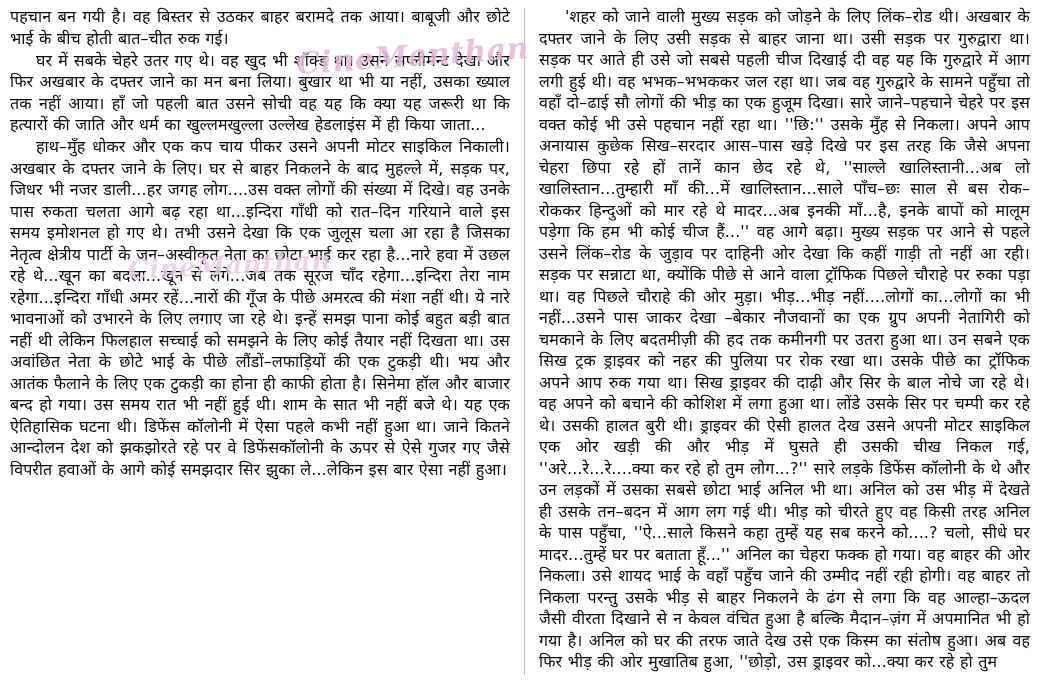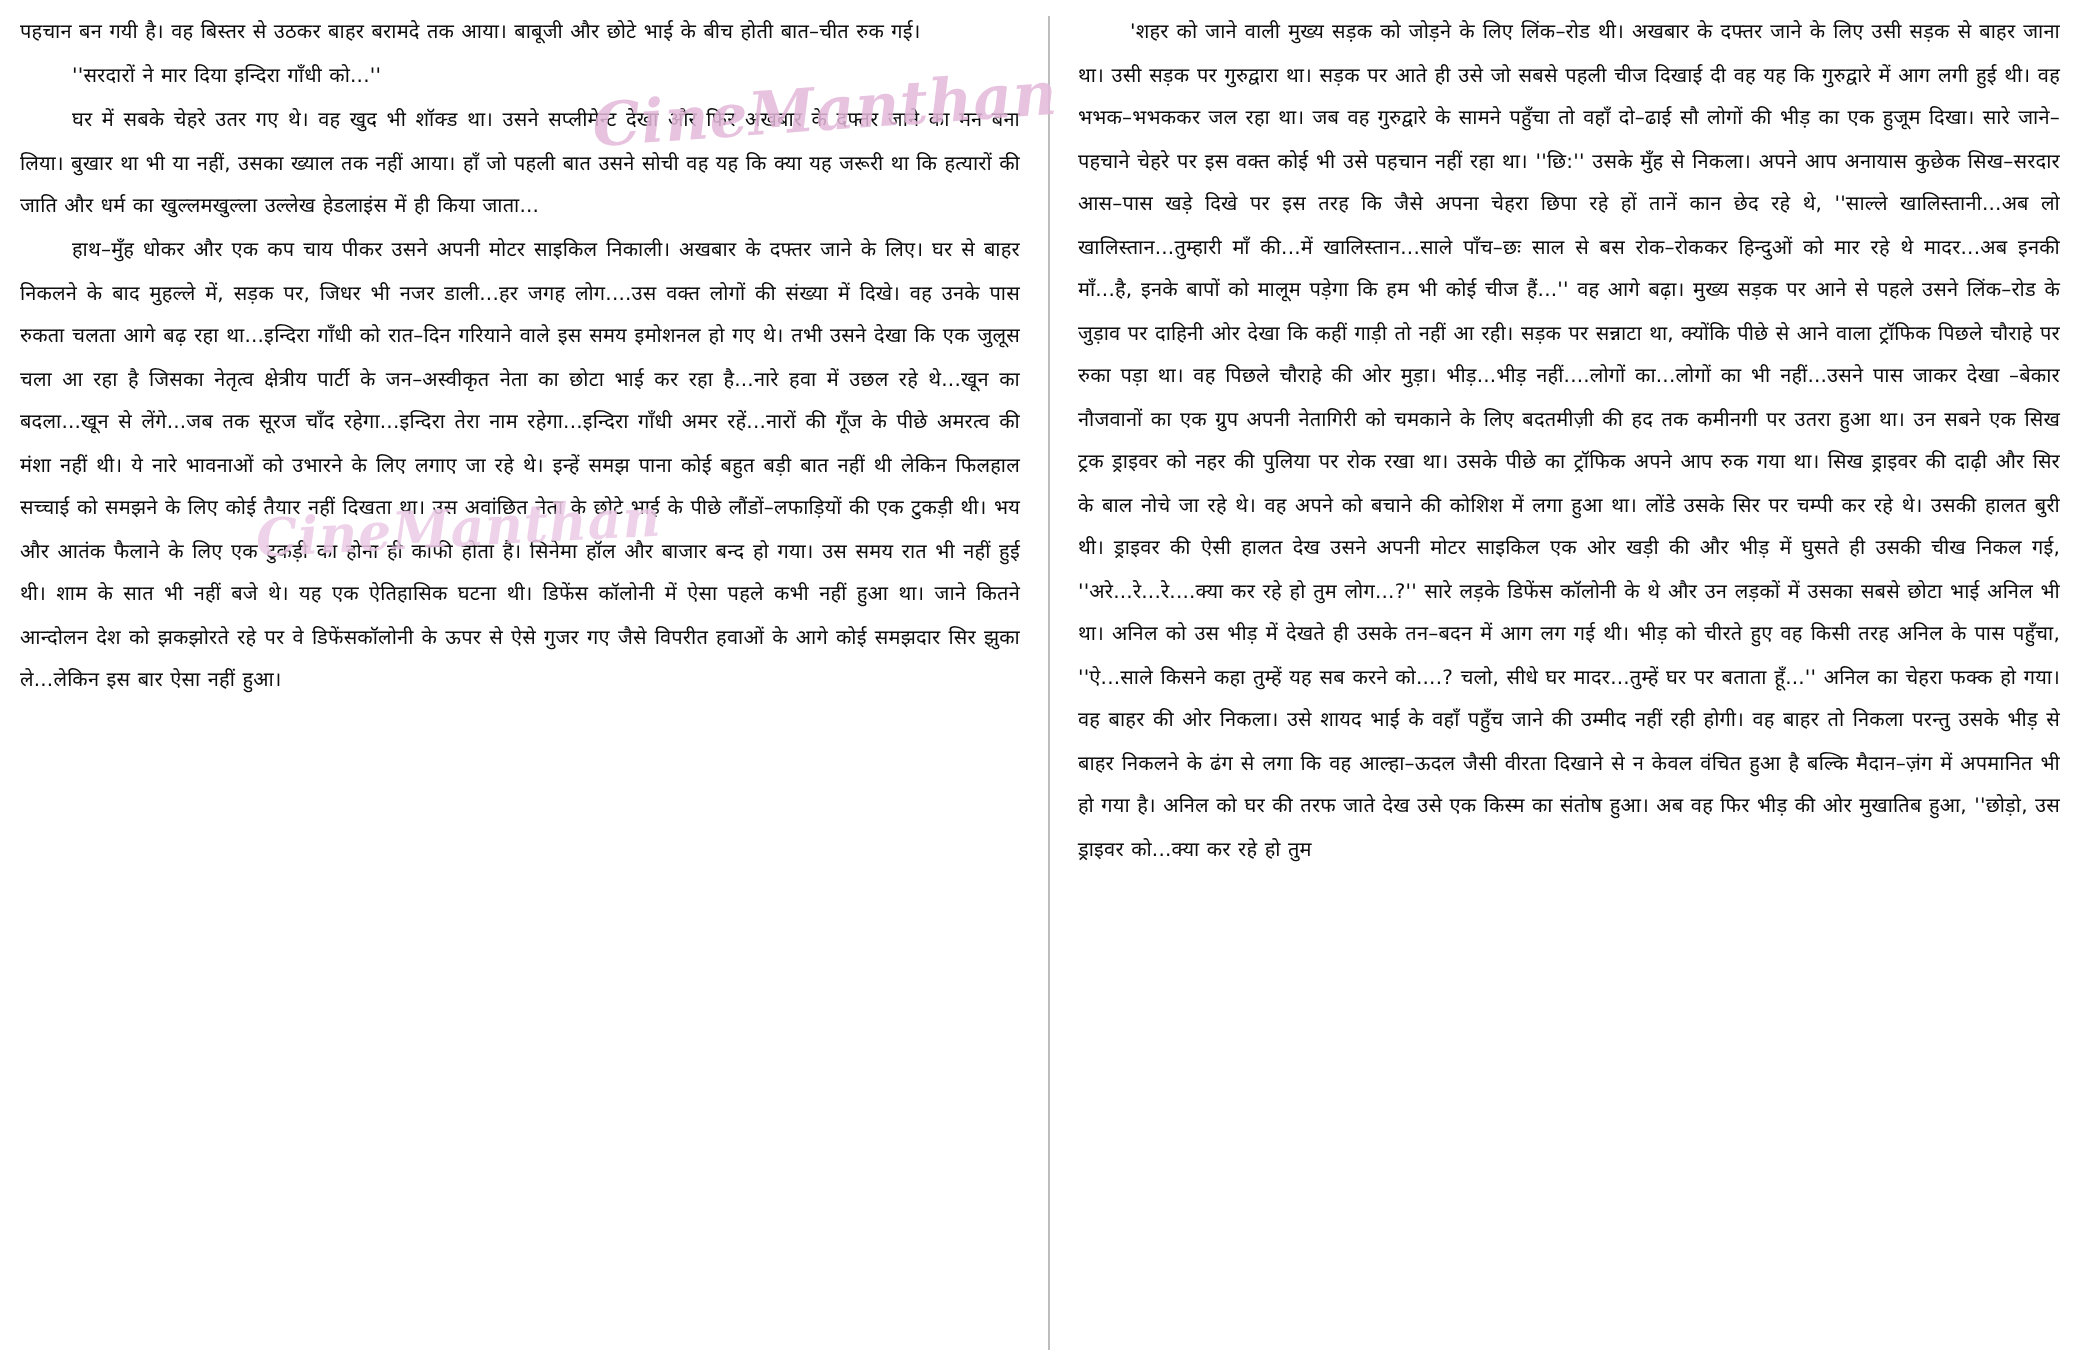--- a/index.html
+++ b/index.html
@@ -38,21 +38,21 @@
     background: #bdbdbd;
     margin: 2px 0 2px 0;
     flex: 0 0 auto;
   }
   .col-right {
     width: 507px;
     padding-left: 14px;
   }
   p {
     margin: 0 0 0.5px 0;
-    font-size: 10px;
+    font-size: 16px;
     line-height: 21.5px;
     text-align: justify;
     text-justify: inter-word;
     letter-spacing: 0.1px;
     word-spacing: 0.4px;
     color: #0d0d0d;
   }
   p.indent {
     text-indent: 26px;
   }
@@ -84,21 +84,20 @@
   .wm-cine { color: #e3b9da; }
   .wm-manthan { color: #eccbe6; }
 </style>
 </head>
 <body>
 
 <div class="page">
 
   <div class="column col-left">
     <p class="para">पहचान बन गयी है। वह बिस्तर से उठकर बाहर बरामदे तक आया। बाबूजी और छोटे भाई के बीच होती बात–चीत रुक गई।</p>
-    <p class="para indent">''सरदारों ने मार दिया इन्दिरा गाँधी को...''</p>
     <p class="para indent">घर में सबके चेहरे उतर गए थे। वह खुद भी शॉक्ड था। उसने सप्लीमेन्ट देखा और फिर अखबार के दफ्तर जाने का मन बना लिया। बुखार था भी या नहीं, उसका ख्याल तक नहीं आया। हाँ जो पहली बात उसने सोची वह यह कि क्या यह जरूरी था कि हत्यारों की जाति और धर्म का खुल्लमखुल्ला उल्लेख हेडलाइंस में ही किया जाता...</p>
     <p class="para indent">हाथ–मुँह धोकर और एक कप चाय पीकर उसने अपनी मोटर साइकिल निकाली। अखबार के दफ्तर जाने के लिए। घर से बाहर निकलने के बाद मुहल्ले में, सड़क पर, जिधर भी नजर डाली...हर जगह लोग....उस वक्त लोगों की संख्या में दिखे। वह उनके पास रुकता चलता आगे बढ़ रहा था...इन्दिरा गाँधी को रात–दिन गरियाने वाले इस समय इमोशनल हो गए थे। तभी उसने देखा कि एक जुलूस चला आ रहा है जिसका नेतृत्व क्षेत्रीय पार्टी के जन–अस्वीकृत नेता का छोटा भाई कर रहा है...नारे हवा में उछल रहे थे...खून का बदला...खून से लेंगे...जब तक सूरज चाँद रहेगा...इन्दिरा तेरा नाम रहेगा...इन्दिरा गाँधी अमर रहें...नारों की गूँज के पीछे अमरत्व की मंशा नहीं थी। ये नारे भावनाओं को उभारने के लिए लगाए जा रहे थे। इन्हें समझ पाना कोई बहुत बड़ी बात नहीं थी लेकिन फिलहाल सच्चाई को समझने के लिए कोई तैयार नहीं दिखता था। उस अवांछित नेता के छोटे भाई के पीछे लौंडों–लफाड़ियों की एक टुकड़ी थी। भय और आतंक फैलाने के लिए एक टुकड़ी का होना ही काफी होता है। सिनेमा हॉल और बाजार बन्द हो गया। उस समय रात भी नहीं हुई थी। शाम के सात भी नहीं बजे थे। यह एक ऐतिहासिक घटना थी। डिफेंस कॉलोनी में ऐसा पहले कभी नहीं हुआ था। जाने कितने आन्दोलन देश को झकझोरते रहे पर वे डिफेंसकॉलोनी के ऊपर से ऐसे गुजर गए जैसे विपरीत हवाओं के आगे कोई समझदार सिर झुका ले...लेकिन इस बार ऐसा नहीं हुआ।</p>
   </div>
 
   <div class="divider"></div>
 
   <div class="column col-right">
     <p class="para indent">'शहर को जाने वाली मुख्य सड़क को जोड़ने के लिए लिंक–रोड थी। अखबार के दफ्तर जाने के लिए उसी सड़क से बाहर जाना था। उसी सड़क पर गुरुद्वारा था। सड़क पर आते ही उसे जो सबसे पहली चीज दिखाई दी वह यह कि गुरुद्वारे में आग लगी हुई थी। वह भभक–भभककर जल रहा था। जब वह गुरुद्वारे के सामने पहुँचा तो वहाँ दो–ढाई सौ लोगों की भीड़ का एक हुजूम दिखा। सारे जाने–पहचाने चेहरे पर इस वक्त कोई भी उसे पहचान नहीं रहा था। ''छि:'' उसके मुँह से निकला। अपने आप अनायास कुछेक सिख–सरदार आस–पास खड़े दिखे पर इस तरह कि जैसे अपना चेहरा छिपा रहे हों तानें कान छेद रहे थे, ''साल्ले खालिस्तानी...अब लो खालिस्तान...तुम्हारी माँ की...में खालिस्तान...साले पाँच–छः साल से बस रोक–रोककर हिन्दुओं को मार रहे थे मादर...अब इनकी माँ...है, इनके बापों को मालूम पड़ेगा कि हम भी कोई चीज हैं...'' वह आगे बढ़ा। मुख्य सड़क पर आने से पहले उसने लिंक–रोड के जुड़ाव पर दाहिनी ओर देखा कि कहीं गाड़ी तो नहीं आ रही। सड़क पर सन्नाटा था, क्योंकि पीछे से आने वाला ट्रॉफिक पिछले चौराहे पर रुका पड़ा था। वह पिछले चौराहे की ओर मुड़ा। भीड़...भीड़ नहीं....लोगों का...लोगों का भी नहीं...उसने पास जाकर देखा –बेकार नौजवानों का एक ग्रुप अपनी नेतागिरी को चमकाने के लिए बदतमीज़ी की हद तक कमीनगी पर उतरा हुआ था। उन सबने एक सिख ट्रक ड्राइवर को नहर की पुलिया पर रोक रखा था। उसके पीछे का ट्रॉफिक अपने आप रुक गया था। सिख ड्राइवर की दाढ़ी और सिर के बाल नोचे जा रहे थे। वह अपने को बचाने की कोशिश में लगा हुआ था। लोंडे उसके सिर पर चम्पी कर रहे थे। उसकी हालत बुरी थी। ड्राइवर की ऐसी हालत देख उसने अपनी मोटर साइकिल एक ओर खड़ी की और भीड़ में घुसते ही उसकी चीख निकल गई, ''अरे...रे...रे....क्या कर रहे हो तुम लोग...?'' सारे लड़के डिफेंस कॉलोनी के थे और उन लड़कों में उसका सबसे छोटा भाई अनिल भी था। अनिल को उस भीड़ में देखते ही उसके तन–बदन में आग लग गई थी। भीड़ को चीरते हुए वह किसी तरह अनिल के पास पहुँचा, ''ऐ...साले किसने कहा तुम्हें यह सब करने को....? चलो, सीधे घर मादर...तुम्हें घर पर बताता हूँ...'' अनिल का चेहरा फक्क हो गया। वह बाहर की ओर निकला। उसे शायद भाई के वहाँ पहुँच जाने की उम्मीद नहीं रही होगी। वह बाहर तो निकला परन्तु उसके भीड़ से बाहर निकलने के ढंग से लगा कि वह आल्हा–ऊदल जैसी वीरता दिखाने से न केवल वंचित हुआ है बल्कि मैदान–ज़ंग में अपमानित भी हो गया है। अनिल को घर की तरफ जाते देख उसे एक किस्म का संतोष हुआ। अब वह फिर भीड़ की ओर मुखातिब हुआ, ''छोड़ो, उस ड्राइवर को...क्या कर रहे हो तुम</p>
   </div>
 

